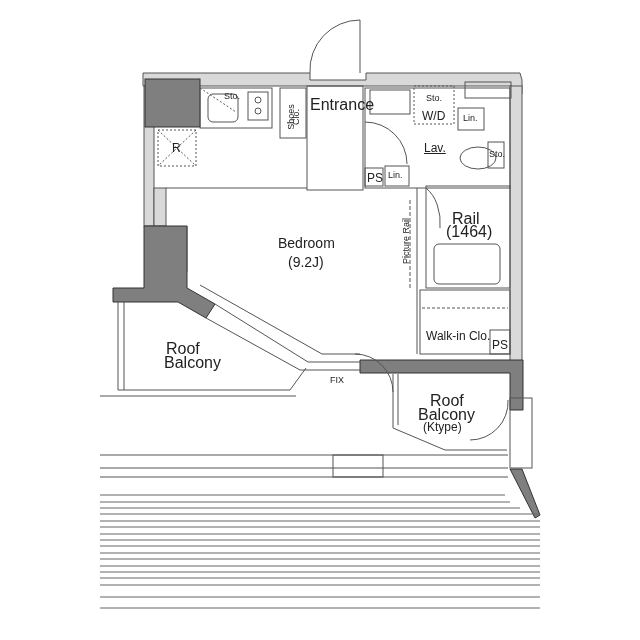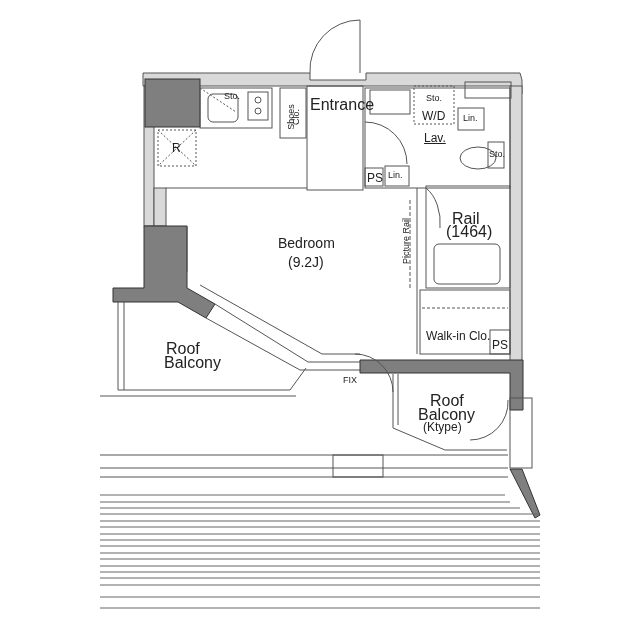--- a/index.html
+++ b/index.html
@@ -111,33 +111,33 @@
     <line x1="100" y1="597" x2="540" y2="597"></line>
     <line x1="100" y1="608" x2="540" y2="608"></line>
   </g>
 </svg>
 
 <div class="lbl lg" style="left:278px;top:236px;">Bedroom</div>
 <div class="lbl lg" style="left:288px;top:255px;">(9.2J)</div>
 <div class="lbl md" style="left:310px;top:96px;">Entrance</div>
 <div class="lbl xs" style="left:279px;top:112px;transform:rotate(-90deg);">Shoes</div>
 <div class="lbl xs" style="left:289px;top:112px;transform:rotate(-90deg);">Clo.</div>
-<div class="lbl sm" style="left:424px;top:132px;text-decoration:underline;">Lav.</div>
+<div class="lbl sm" style="left:424px;top:142px;text-decoration:underline;">Lav.</div>
 <div class="lbl md" style="left:452px;top:210px;">Rail</div>
 <div class="lbl md" style="left:446px;top:223px;">(1464)</div>
 <div class="lbl sm" style="left:426px;top:330px;">Walk-in Clo.</div>
 <div class="lbl md" style="left:166px;top:340px;">Roof</div>
 <div class="lbl md" style="left:164px;top:354px;">Balcony</div>
 <div class="lbl md" style="left:430px;top:392px;">Roof</div>
 <div class="lbl md" style="left:418px;top:406px;">Balcony</div>
 <div class="lbl sm" style="left:423px;top:421px;">(Ktype)</div>
 
 <div class="lbl xs" style="left:224px;top:92px;">Sto.</div>
 <div class="lbl sm" style="left:172px;top:142px;">R</div>
 <div class="lbl sm" style="left:422px;top:110px;">W/D</div>
 <div class="lbl xs" style="left:426px;top:94px;">Sto.</div>
 <div class="lbl xs" style="left:463px;top:114px;">Lin.</div>
 <div class="lbl xs" style="left:388px;top:171px;">Lin.</div>
 <div class="lbl xs" style="left:489px;top:150px;">Sto.</div>
 <div class="lbl sm" style="left:367px;top:172px;">PS</div>
 <div class="lbl sm" style="left:492px;top:339px;">PS</div>
 <div class="lbl xs" style="left:384px;top:236px;transform:rotate(-90deg);">Picture Rail</div>
-<div class="lbl xs" style="left:330px;top:376px;margin-left:13px;">FIX</div>
+<div class="lbl xs" style="left:330px;top:376px;">FIX</div>
 
 </body></html>

